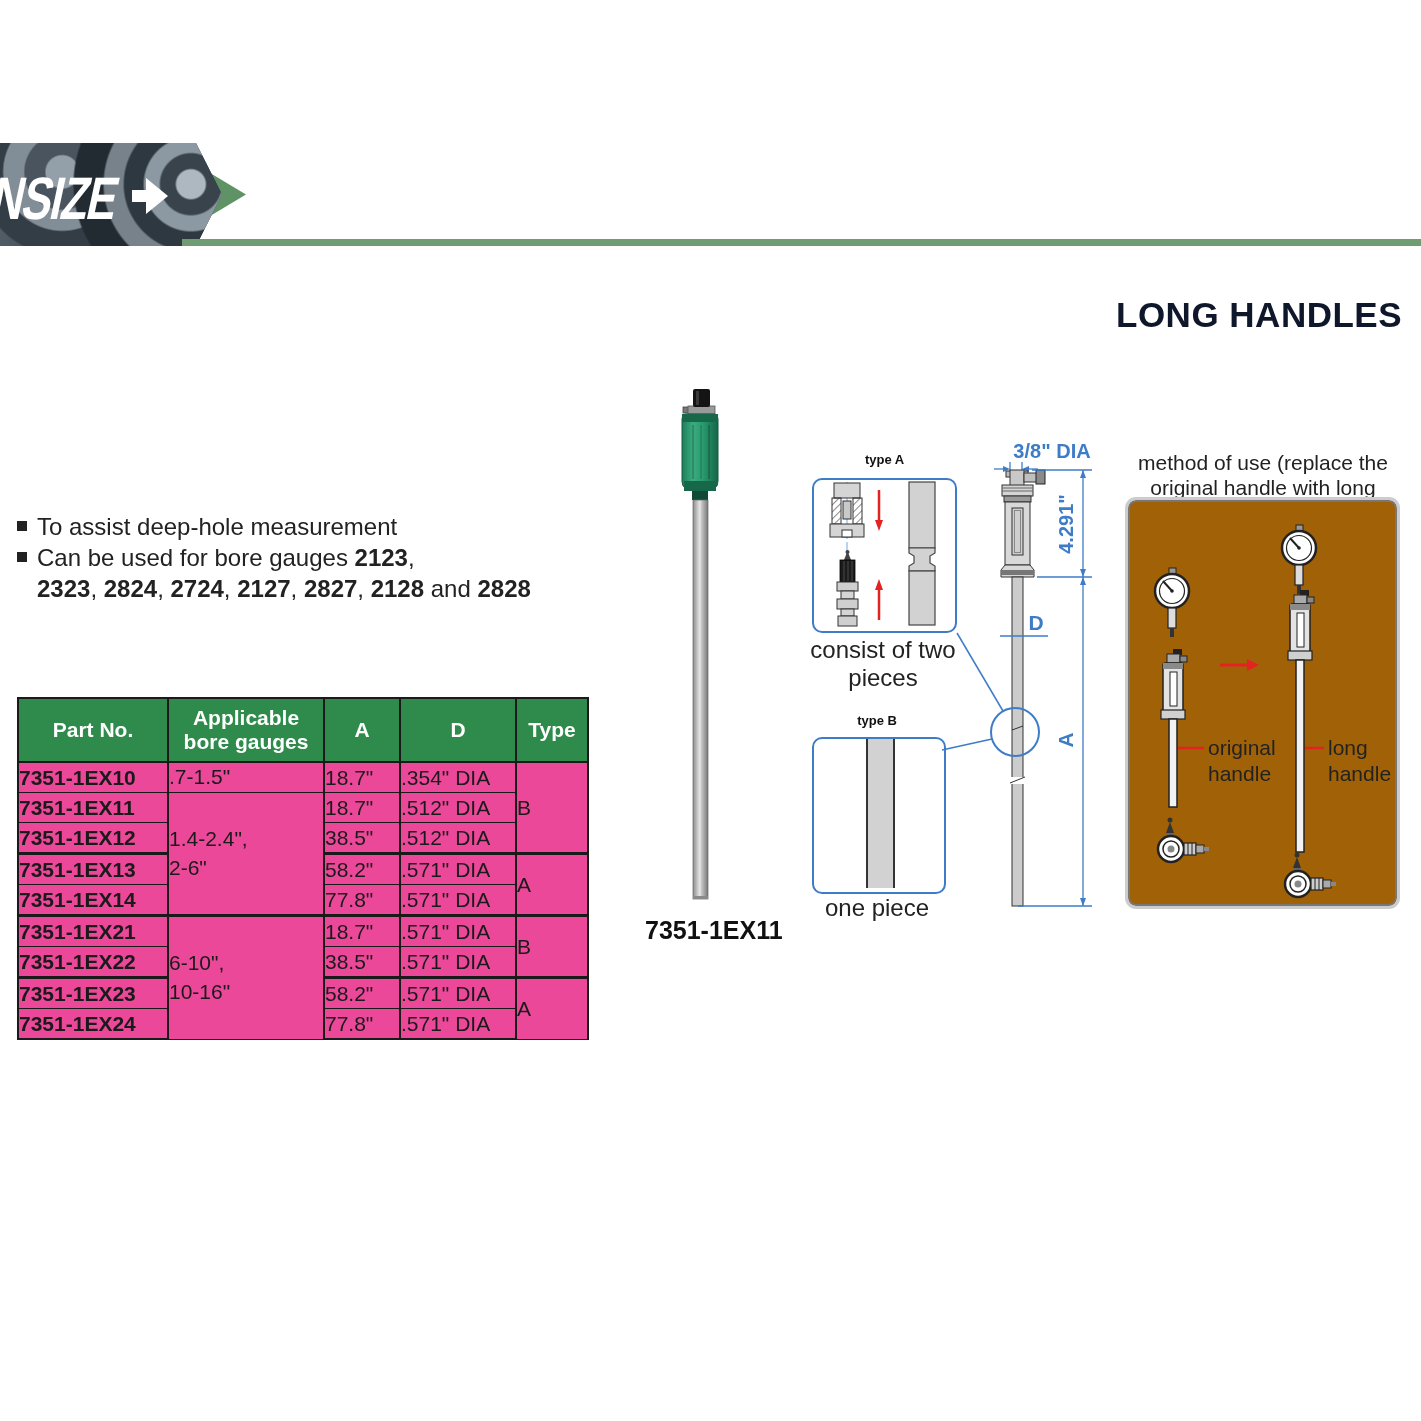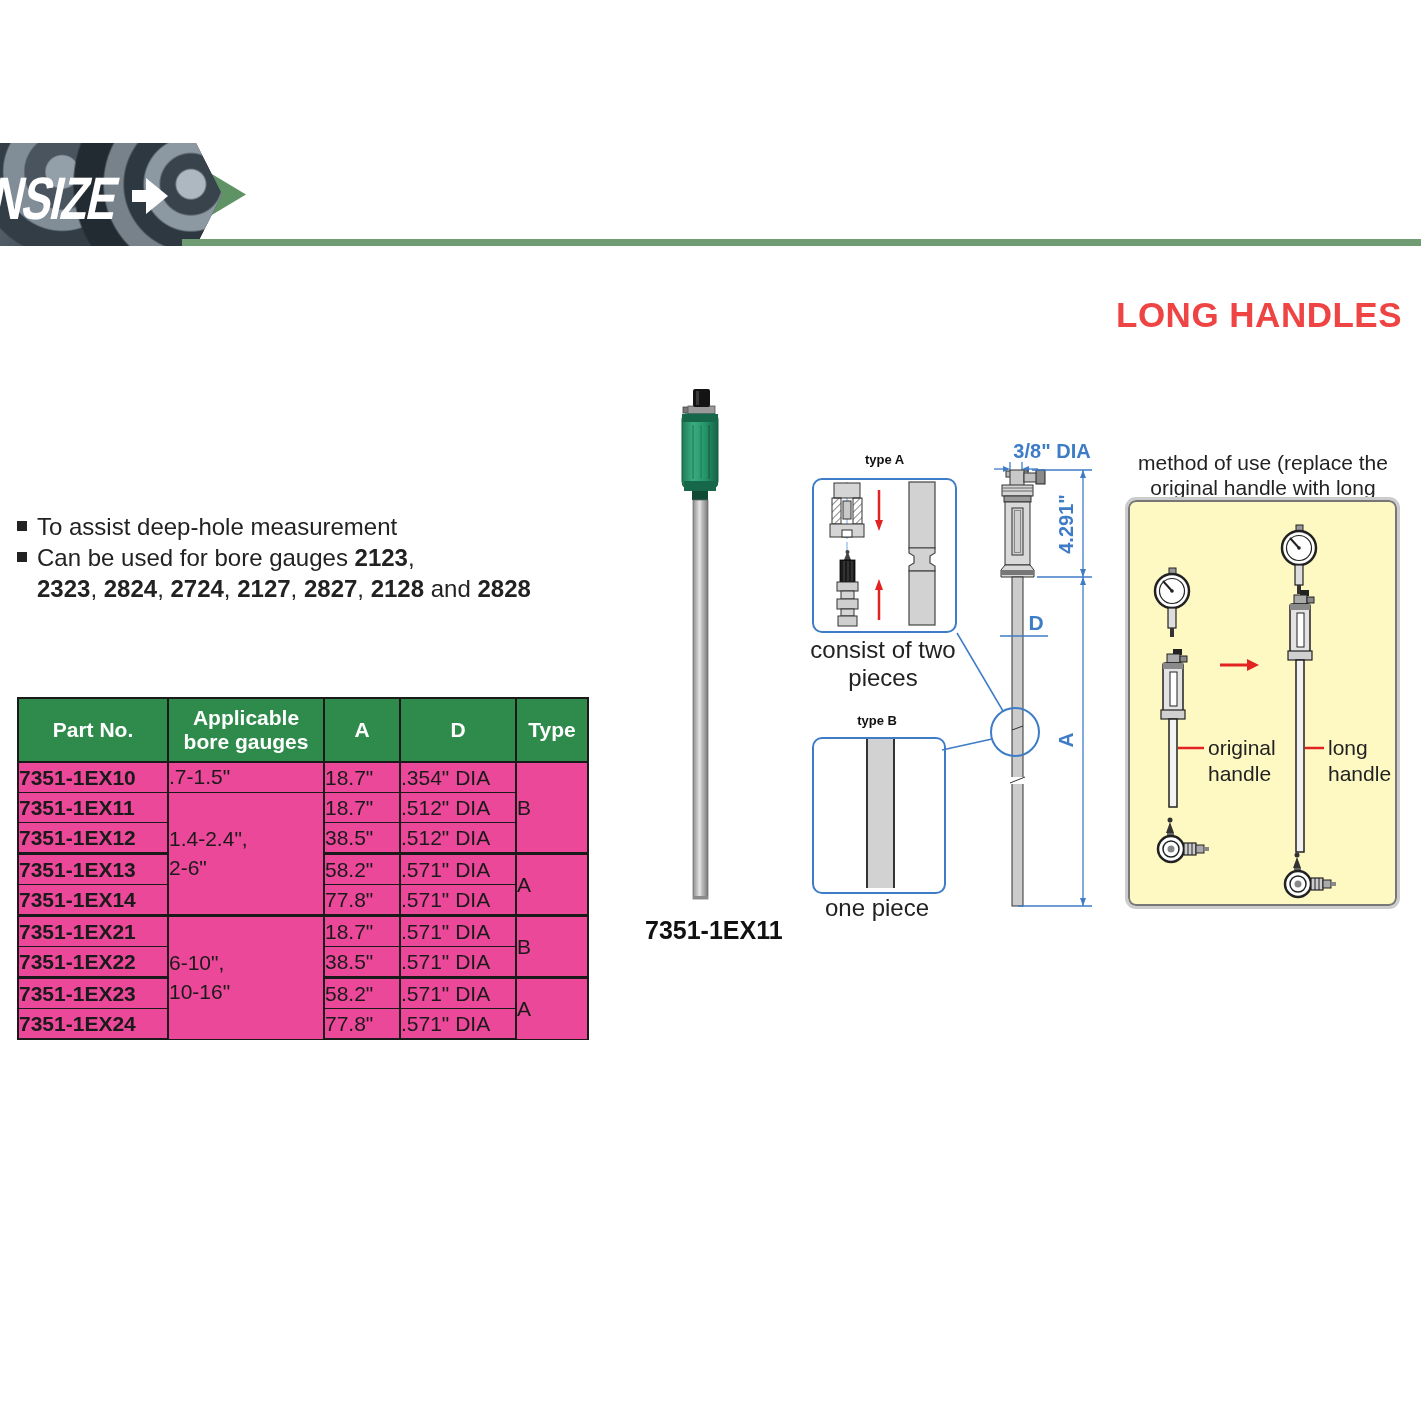--- a/index.html
+++ b/index.html
@@ -14,21 +14,21 @@
     clip-path:polygon(0 0,196px 0,222px 50%,196px 100%,0 100%);
     background:
       radial-gradient(circle at 86% 40%, #aeb8c0 0 7%, #39434c 8% 15%, #8d99a2 16% 23%, #2e3840 24% 33%, #77828b 34% 43%, #232b32 44% 58%, rgba(0,0,0,0) 59%),
       radial-gradient(circle at 28% 28%, #93a0aa 0 9%, #4a545e 10% 21%, #818d97 22% 33%, #333d46 34% 47%, rgba(0,0,0,0) 48%),
       radial-gradient(circle at 52% 78%, #7e8a94 0 11%, #38424b 12% 25%, #6d7983 26% 39%, rgba(0,0,0,0) 40%),
       linear-gradient(100deg,#55616b,#2c363f 60%,#20282f);}
   .banner-line{position:absolute;left:182px;top:239px;width:1239px;height:7px;background:#6F9C72;}
 
   
   .page-title{position:absolute;top:295px;right:19px;font-size:35px;font-weight:bold;
-    letter-spacing:.5px;color:#ef4444;}
+    letter-spacing:.5px;color:#0f172a;}
 
   
   .features{position:absolute;left:17px;top:511px;width:620px;font-size:24px;line-height:31px;color:#222;}
   .feat-row{display:flex;align-items:flex-start;}
   .bullet{flex:0 0 10px;width:10px;height:10px;background:#222;margin:10px 10px 0 0;}
   .feat-cont{margin-left:20px;}
 
   
   .spec-table{position:absolute;left:17px;top:697px;border-collapse:collapse;table-layout:fixed;
     font-size:21px;}
@@ -47,21 +47,21 @@
 
   
   .typebox-title{position:absolute;font-size:13px;font-weight:bold;color:#111;text-align:center;}
   .typebox-caption{position:absolute;font-size:24px;color:#222;text-align:center;}
   .type-box{position:absolute;border:2px solid #3E7CC7;border-radius:10px;background:#fff;}
 
   
   .method-title{position:absolute;left:1118px;top:450px;width:290px;text-align:center;
     font-size:21px;line-height:25px;color:#222;}
   .method-box{position:absolute;left:1128px;top:500px;width:265px;height:402px;
-    border:2px solid #777;outline:3px solid #ccc;border-radius:8px;background:#fef9c3;}
+    border:2px solid #777;outline:3px solid #ccc;border-radius:8px;background:#a16207;}
 
   .abs{position:absolute;}
 </style>
 </head>
 <body>
 
 <div class="page">
 
   <div class="banner-arrow"></div>
   <div class="banner-photo">

